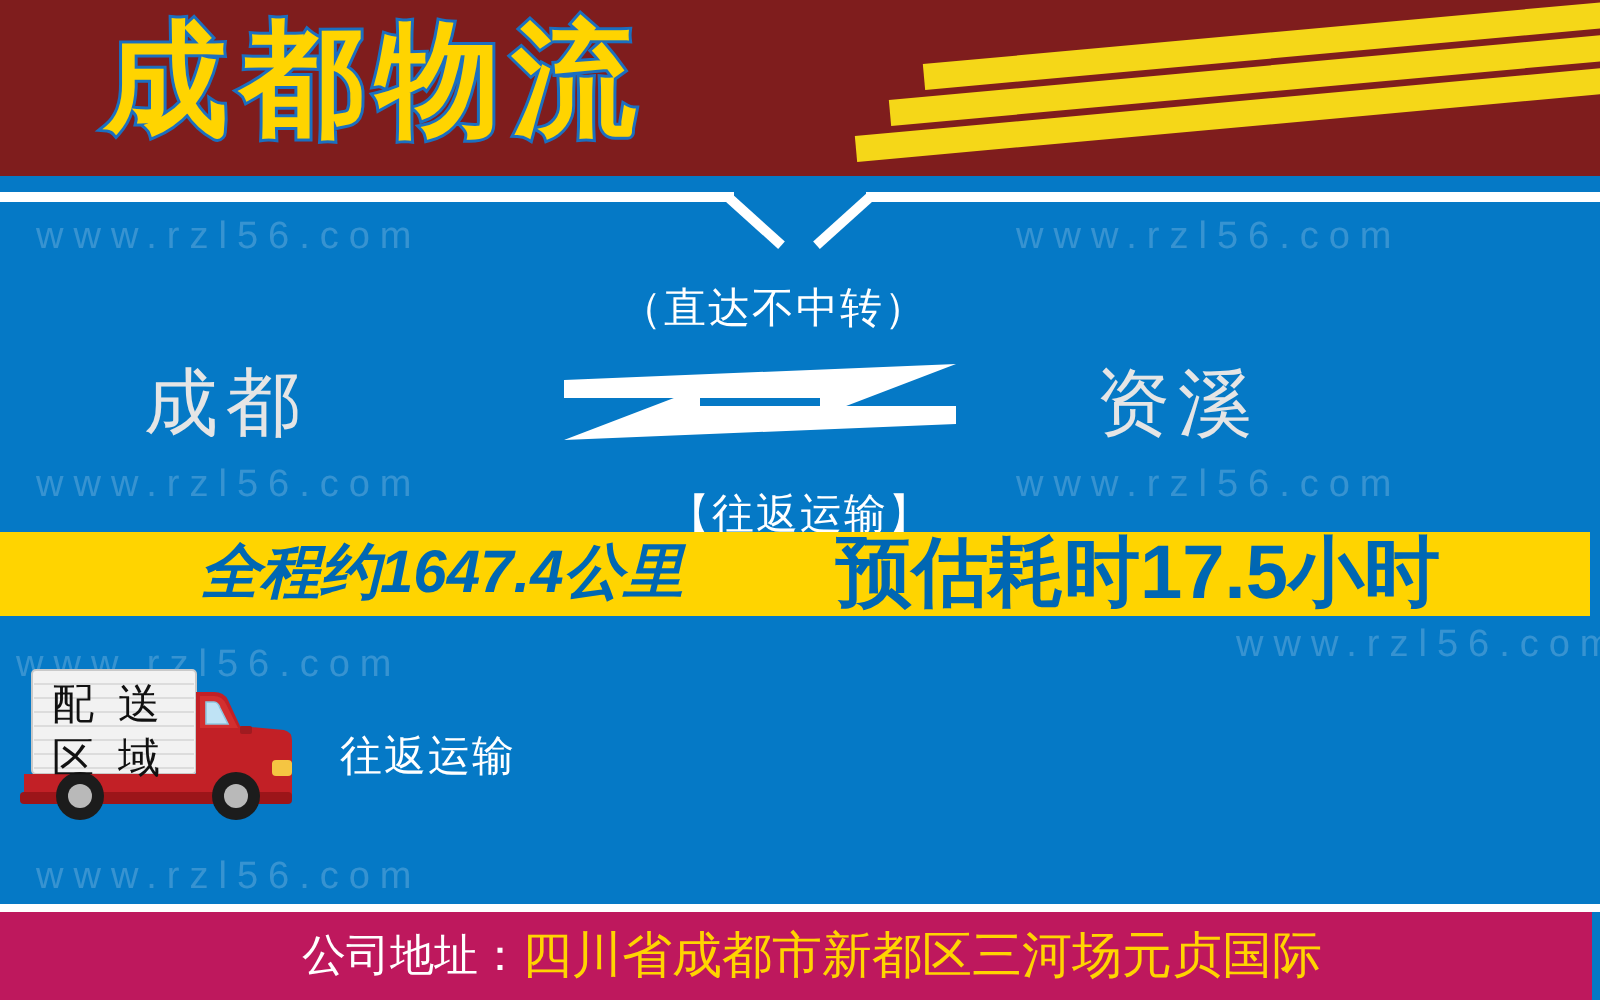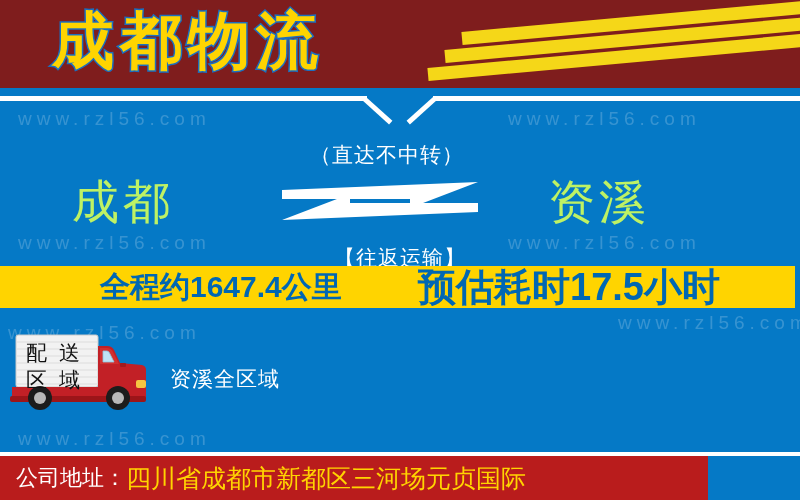--- a/index.html
+++ b/index.html
@@ -59,22 +59,22 @@
   .cv-d1, .cv-d2 {
     position:absolute; height:5px; width:36px; background:#ffffff;
     top:8px; transform-origin:left center;
   }
   .cv-d1 { left:364px; transform:rotate(42deg); }
   .cv-d2 { left:399px; transform:rotate(-42deg); transform-origin:right center; }
 
   
   .city {
     position:absolute;
-    color:#bef264;
-    font-size:47px; line-height:60px;
+    color:#e5e5e5;
+    font-size:37px; line-height:60px;
     letter-spacing:4px;
     white-space:nowrap;
   }
   .city-from { left:72px;  top:172px; }
   .city-to   { left:548px; top:172px; }
 
   .direct-text {
     position:absolute; left:267px; top:142px;
     width:240px; text-align:center;
     color:#ffffff; font-size:21px; line-height:26px;
@@ -93,21 +93,21 @@
   
   .infoband {
     position:absolute; left:0; top:266px;
     width:795px; height:42px;
     background:#ffd400;
     display:flex; align-items:center;
   }
   .info-dist {
     position:absolute; left:100px;
     color:#0067b3; font-size:30px; line-height:34px;
-    font-weight:bold; white-space:nowrap;
+    font-weight:bold; white-space:nowrap;font-style:italic;
   }
   .info-time {
     position:absolute; left:418px;
     color:#0067b3; font-size:38px; line-height:34px;
     font-weight:bold; white-space:nowrap;
   }
 
   
   .truck { position:absolute; left:8px; top:330px; width:152px; height:80px; }
   .truck-box-label {
@@ -126,23 +126,23 @@
     letter-spacing:1px; white-space:nowrap;
   }
 
   
   .botline {
     position:absolute; left:0; top:452px;
     width:800px; height:4px; background:#ffffff;
   }
   .footer {
     position:absolute; left:0; top:456px;
-    width:708px; height:44px;
-    background:#b91c1c;
-    display:flex; align-items:center;
+    width:796px; height:44px;
+    background:#be185d;
+    display:flex; align-items:center;justify-content:center;
   }
   .addr-label {
     margin-left:16px;
     color:#ffffff; font-size:22px; line-height:26px;
     white-space:nowrap;
   }
   .addr-value {
     color:#ffd400; font-size:25px; line-height:28px;
     white-space:nowrap; letter-spacing:0px;
   }
@@ -241,21 +241,21 @@
     <circle cx="110" cy="68" r="12" fill="#1c1c1c"></circle>
     <circle cx="110" cy="68" r="6" fill="#b9b9b9"></circle>
   </svg>
   <div class="truck-box-label">
     <span>配</span>
     <span>送</span>
     <span>区</span>
     <span>域</span>
   </div>
 
-  <div class="coverage">资溪全区域</div>
+  <div class="coverage">往返运输</div>
 
   <div class="wm wm-f">www.rzl56.com</div>
 
   <div class="botline"></div>
   <div class="footer">
     <span class="addr-label">公司地址：</span>
     <span class="addr-value">四川省成都市新都区三河场元贞国际</span>
   </div>
 
 </div>

